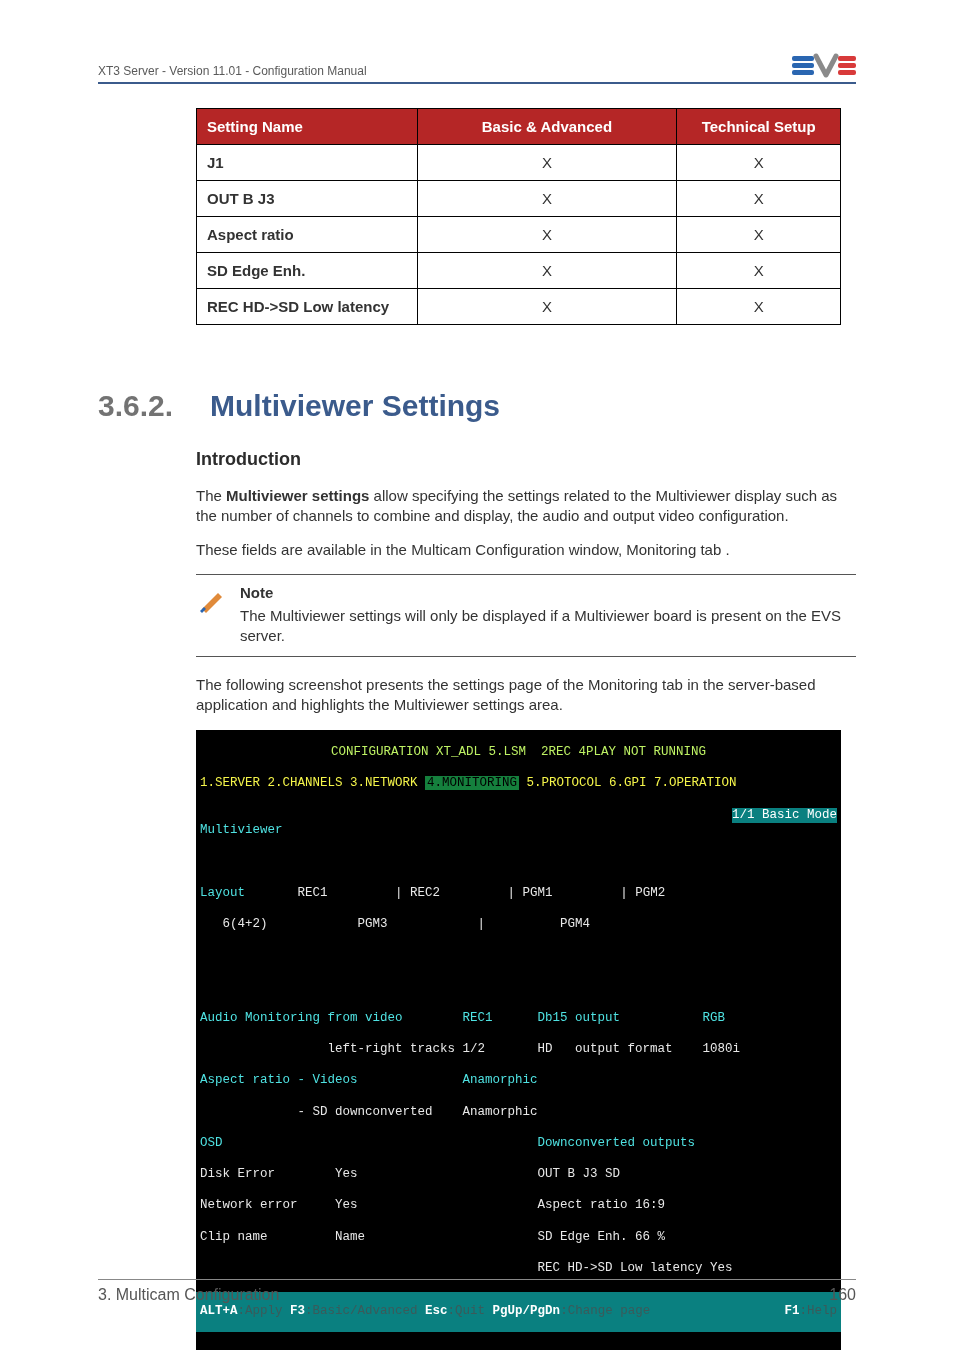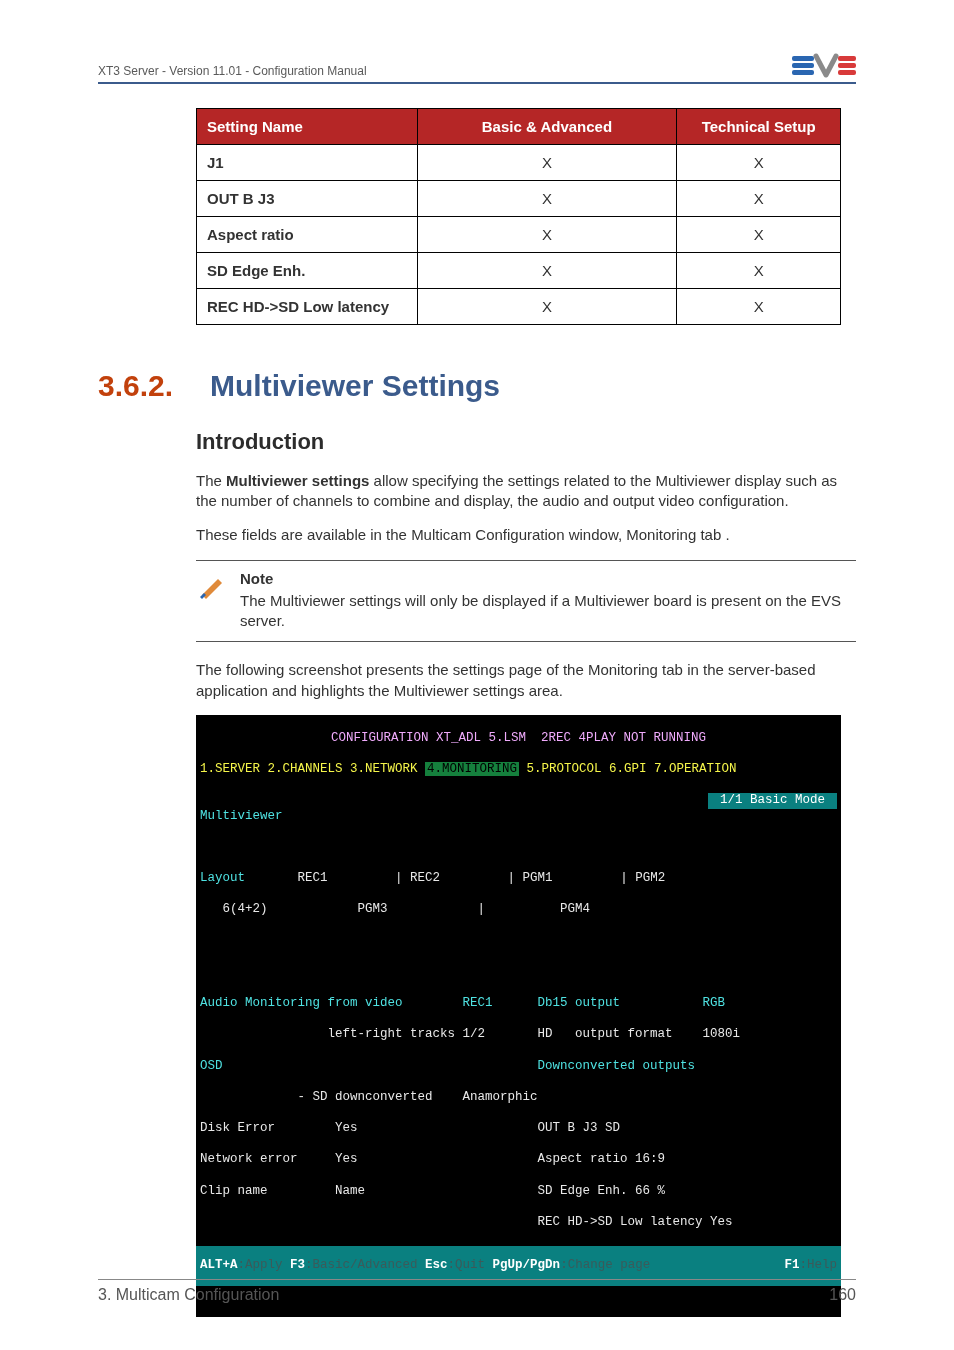--- a/index.html
+++ b/index.html
@@ -64,37 +64,38 @@
   
   .sec-row {
     display: flex;
     align-items: baseline;
     margin-top: 44px;
     margin-bottom: 22px;
   }
   .sec-num {
     font-size: 30px;
     font-weight: 700;
-    color: #c2410c;
+    color: #737373;
     width: 112px;
+    margin-top: 20px;
   }
   .sec-title {
     font-size: 30px;
     font-weight: 700;
     color: #3b5b8c;
   }
 
   .content {
     margin-left: 98px;
     font-size: 15px;
     line-height: 1.35;
     color: #333;
   }
   .content h3.intro {
-    font-size: 22px;
+    font-size: 18px;
     font-weight: 800;
     color: #2c2c2c;
     margin: 24px 0 14px 0;
   }
   .content p { margin: 0 0 14px 0; }
 
   
   .note {
     border-top: 1px solid #555;
     border-bottom: 1px solid #555;
@@ -121,28 +122,28 @@
     background: #000;
     color: #d0d0d0;
     font-family: "Courier New", monospace;
     font-size: 12.5px;
     line-height: 1.25;
     padding: 0;
     white-space: pre;
     overflow: hidden;
   }
   .term .row { display: block; padding: 0 4px; white-space: pre; }
-  .t-hdr { color: #f0abfc; text-align: center; display:block; }
+  .t-hdr { color: #bef264; text-align: center; display:block; }
   .t-cyan { color: #4fe2e2; }
   .t-white { color: #e8e8e8; }
   .term .mode-tag {
     float: right;
     background: #0a8080;
     color: #fff;
-    padding: 0 12px;
+    padding: 0 0;
   }
   .term .menu-line {
     color: #f5f54a;
     padding: 0 4px;
   }
   .term .menu-sel {
     background: #15803d;
     color: #000;
     padding: 0 2px;
   }
@@ -263,22 +264,23 @@
 <span class="row menu-line"><span>1.SERVER 2.CHANNELS 3.NETWORK </span><span class="menu-sel">4.MONITORING</span><span> 5.PROTOCOL 6.GPI 7.OPERATION</span></span>
 <span class="row"><span class="mode-tag">1/1 Basic Mode</span></span>
 <span class="row"><span class="t-cyan">Multiviewer</span></span>
 <span class="row"> </span>
 <span class="row"><span class="t-cyan">Layout</span><span class="t-white">       </span><span class="t-white">REC1</span><span class="t-white">         </span><span class="t-white">| REC2</span><span class="t-white">         </span><span class="t-white">| PGM1</span><span class="t-white">         </span><span class="t-white">| PGM2</span></span>
 <span class="row"><span class="t-white">   </span><span class="t-white">6(4+2)</span><span class="t-white">            </span><span class="t-white">PGM3</span><span class="t-white">            |          </span><span class="t-white">PGM4</span></span>
 <span class="row"> </span>
 <span class="row"> </span>
 <span class="row t-cyan">Audio Monitoring from video        REC1      Db15 output           RGB</span>
 <span class="row t-white">                 left-right tracks 1/2       HD   output format    1080i</span>
+<span class="row t-cyan">Aspect ratio - Videos              Anamorphic</span>
+<span class="row t-white">             - SD downconverted    Anamorphic</span>
 <span class="row"><span class="t-cyan">OSD</span><span class="t-white">                                          </span><span class="t-cyan">Downconverted outputs</span></span>
-<span class="row t-white">             - SD downconverted    Anamorphic</span>
 <span class="row t-white">Disk Error        Yes                        OUT B J3 SD</span>
 <span class="row t-white">Network error     Yes                        Aspect ratio 16:9</span>
 <span class="row t-white">Clip name         Name                       SD Edge Enh. 66 %</span>
 <span class="row t-white">                                             REC HD-&gt;SD Low latency Yes</span>
 <span class="bottom-bar"><b>ALT+A</b><span class="bb-gray">:Apply </span><b>F3</b><span class="bb-gray">:Basic/Advanced </span><b>Esc</b><span class="bb-gray">:Quit </span><b>PgUp/PgDn</b><span class="bb-gray">:Change page</span><span style="float:right"><b>F1</b><span class="bb-gray">:Help</span></span></span>
     </div>
   </div>
 
   <div class="footer">
     <div>3. Multicam Configuration</div>

